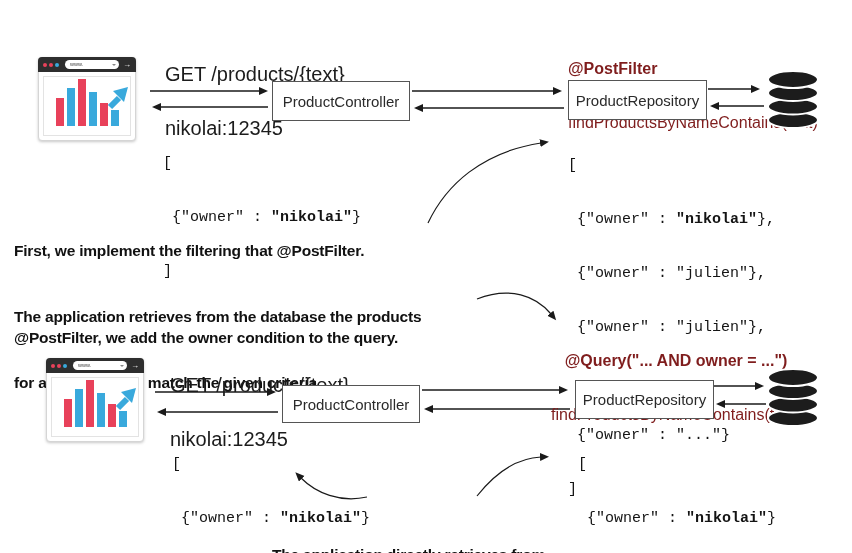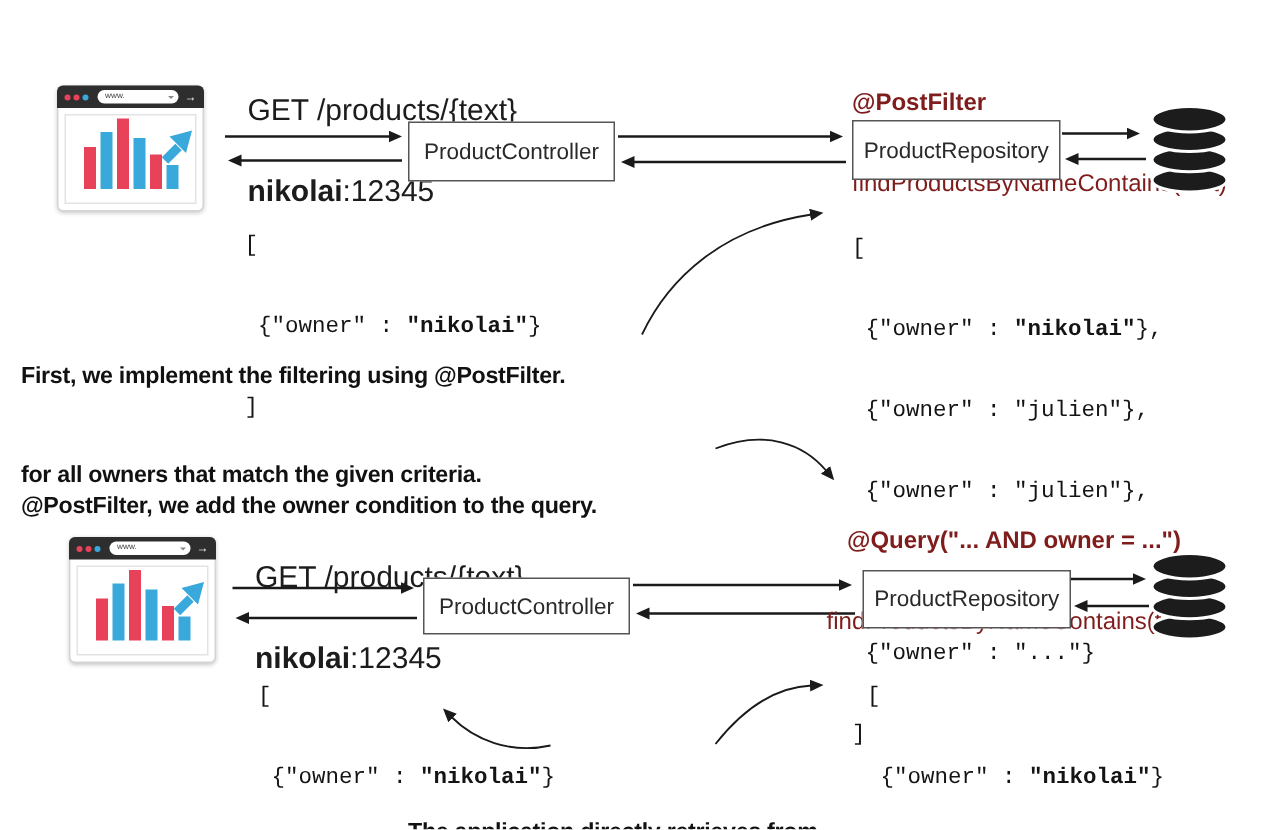--- a/index.html
+++ b/index.html
@@ -8,21 +8,21 @@
   .abs{position:absolute;}
   svg.arrows{position:absolute;left:0;top:0;width:852px;height:553px;}
 
   
   .node-box{position:absolute;border:1.6px solid #555;background:#fff;
             display:flex;align-items:center;justify-content:center;
             font-size:15px;color:#2a2a2a;white-space:nowrap;}
 
   
   .label{position:absolute;font-size:20px;line-height:18px;white-space:pre;color:#1c1c1c;}
-  .label b{font-weight:700;margin-top:40px;}
+  .label b{font-weight:400;margin-top:40px;}
   .annot{position:absolute;font-size:16px;line-height:18px;white-space:pre;color:#7f1d1d;}
   .annot .bold-line{font-weight:700;}
   .annot.center{text-align:center;}
   .mono{position:absolute;font-family:"Liberation Mono","DejaVu Sans Mono",monospace;
         font-size:15px;line-height:18px;white-space:pre;color:#141414;}
   .mono b{font-weight:700;}
   .caption{position:absolute;font-weight:700;font-size:15.5px;line-height:22px;
            letter-spacing:-0.2px;white-space:pre;color:#111;}
 
   
@@ -142,21 +142,22 @@
     <div><span>[</span><b></b><span></span></div>
     <div><span> {"owner" : </span><b>"nikolai"</b><span>},</span></div>
     <div><span> {"owner" : "julien"},</span><b></b><span></span></div>
     <div><span> {"owner" : "julien"},</span><b></b><span></span></div>
     <div><span> ...</span><b></b><span></span></div>
     <div><span> {"owner" : "..."}</span><b></b><span></span></div>
     <div><span>]</span><b></b><span></span></div>
   </div>
 
   <div class="caption" style="left:14px;top:196px;">
-    <div>First, we implement the filtering using @PostFilter.</div>
+    <div>First, we implement the filtering that @PostFilter.</div>
+    <div>The application retrieves from the database the products</div>
     <div>for all owners that match the given criteria.</div>
   </div>
 
   <div class="caption" style="left:14px;top:283px;">
     <div>@PostFilter, we add the owner condition to the query.</div>
   </div>
 
   <div class="annot center" style="left:543px;top:316px;width:266px;">
     <div class="bold-line">@Query("... AND owner = ...")</div>
     <div>findProductsByNameContains(text)</div>

